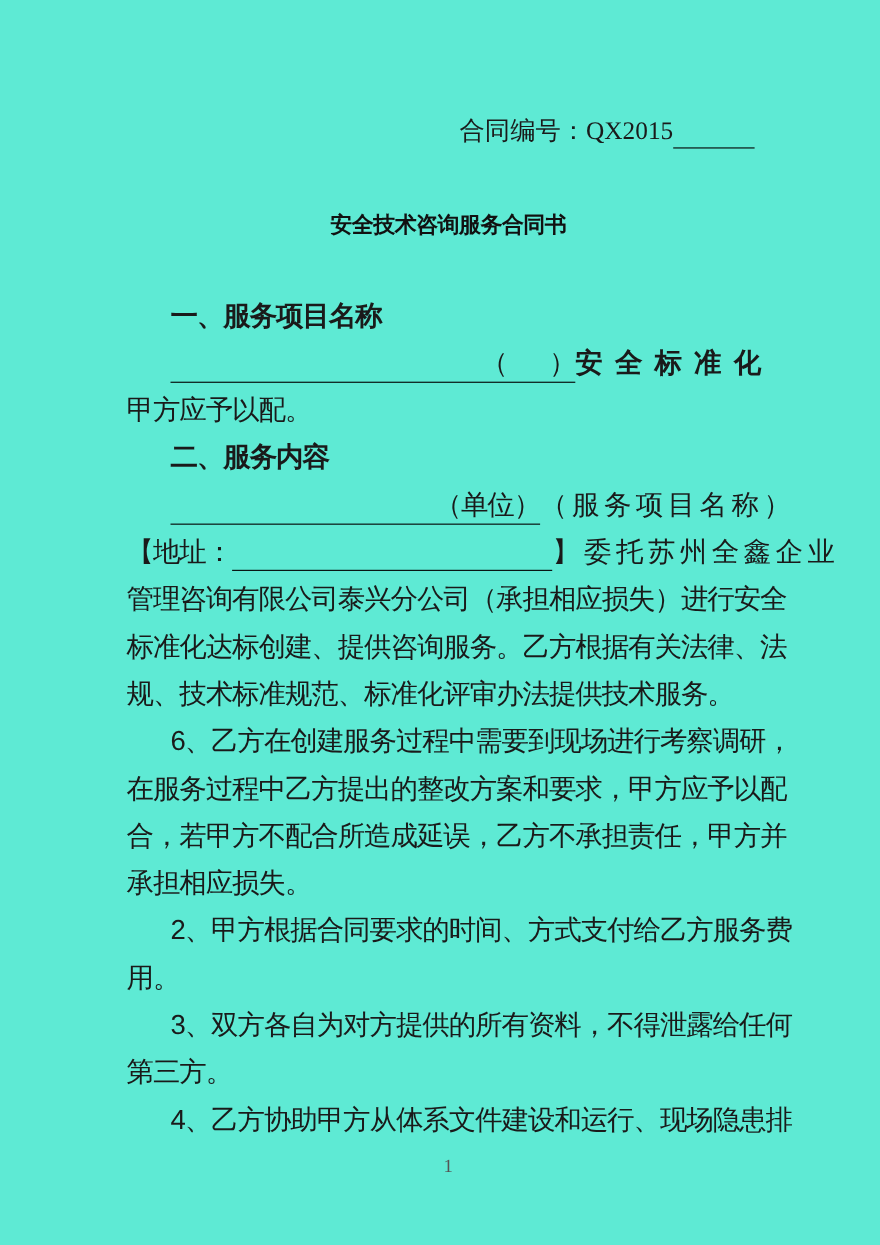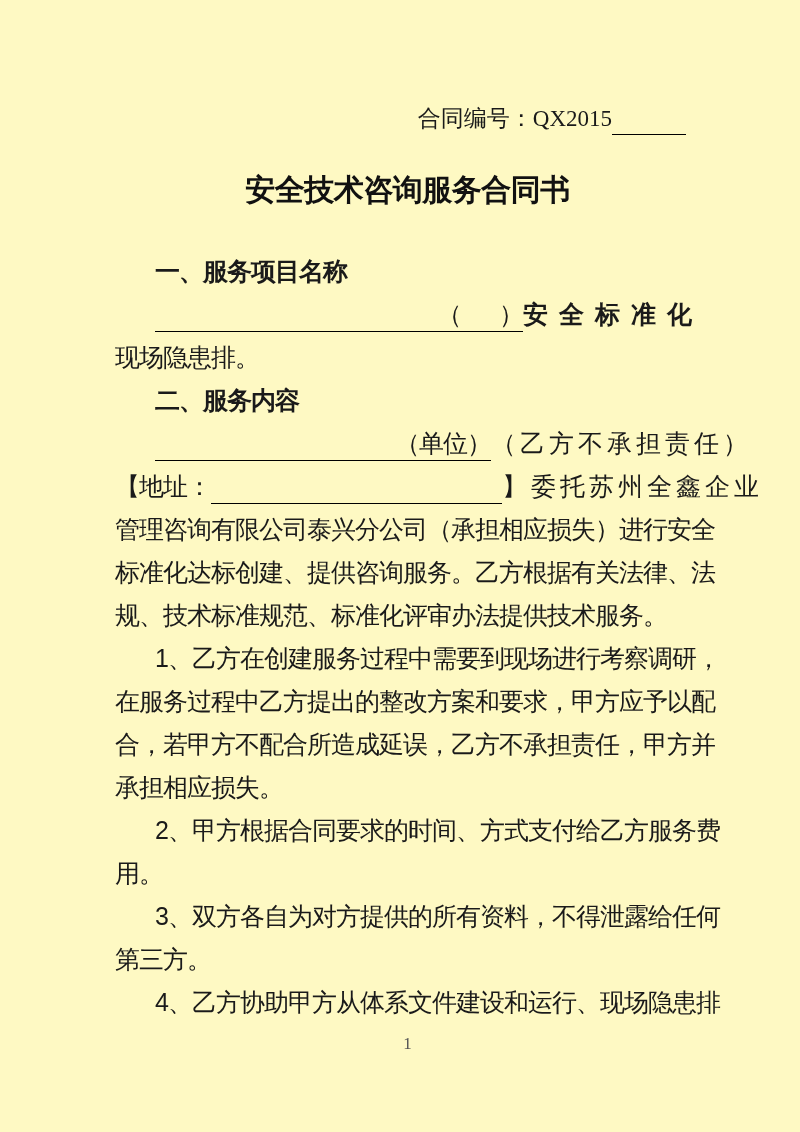--- a/index.html
+++ b/index.html
@@ -1,21 +1,21 @@
 <!DOCTYPE html>
 <html><head>
 <meta charset="utf-8">
 <style>
   * { margin: 0; padding: 0; box-sizing: border-box; }
   html, body { background: #ffffff; }
   .sheet {
     position: relative;
     width: 800px;
     height: 1132px;
-    background: #fef9c3;
+    background: #5eead4;
     color: #1a1a1a;
     font-family: "Liberation Sans", "DejaVu Sans", sans-serif;
     overflow: hidden;
   }
   .content {
     padding: 103px 100px 0 115px;
   }
   
   .contract-line {
     font-family: "Liberation Serif", "DejaVu Serif", serif;
@@ -28,25 +28,25 @@
     color: #1a1a1a;
   }
   .blank {
     display: inline-block;
     border-bottom: 1.5px solid #000000;
     height: 8px;
     vertical-align: -9px;
   }
   
   .doc-title {
-    margin-top: 32px;
+    margin-top: 48px;
     height: 45px;
     line-height: 45px;
     text-align: center;
-    font-size: 30px;
+    font-size: 20px;
     font-weight: bold;
     letter-spacing: -0.5px;
     white-space: nowrap;
     color: #111111;
   }
   
   .lines { margin-top: 38px; }
   .line {
     height: 43px;
     line-height: 43px;
@@ -92,37 +92,37 @@
     <div class="doc-title">安全技术咨询服务合同书</div>
 
     <div class="lines">
 
       <div class="line indent bold">一、服务项目名称</div>
 
       <div class="line indent">
         <span class="u-group"><span class="u-gap" style="width:282px"></span><span>（</span><span class="u-gap" style="width:38px"></span><span>）</span></span><span class="stretch5">安全标准化</span>
       </div>
 
-      <div class="line">现场隐患排。</div>
+      <div class="line">甲方应予以配。</div>
 
       <div class="line indent bold">二、服务内容</div>
 
       <div class="line indent">
-        <span class="u-group"><span class="u-gap" style="width:240px"></span><span>（单位）</span></span><span class="sp4">（乙方不承担责任）</span>
+        <span class="u-group"><span class="u-gap" style="width:240px"></span><span>（单位）</span></span><span class="sp4">（服务项目名称）</span>
       </div>
 
       <div class="line">
         <span>【地址：</span><span class="blank" style="width:291px"></span><span class="sp4">】委托苏州全鑫企业</span>
       </div>
 
       <div class="line">管理咨询有限公司泰兴分公司（承担相应损失）进行安全</div>
       <div class="line">标准化达标创建、提供咨询服务。乙方根据有关法律、法</div>
       <div class="line">规、技术标准规范、标准化评审办法提供技术服务。</div>
 
-      <div class="line indent">1、乙方在创建服务过程中需要到现场进行考察调研，</div>
+      <div class="line indent">6、乙方在创建服务过程中需要到现场进行考察调研，</div>
       <div class="line">在服务过程中乙方提出的整改方案和要求，甲方应予以配</div>
       <div class="line">合，若甲方不配合所造成延误，乙方不承担责任，甲方并</div>
       <div class="line">承担相应损失。</div>
 
       <div class="line indent">2、甲方根据合同要求的时间、方式支付给乙方服务费</div>
       <div class="line">用。</div>
 
       <div class="line indent">3、双方各自为对方提供的所有资料，不得泄露给任何</div>
       <div class="line">第三方。</div>
 

